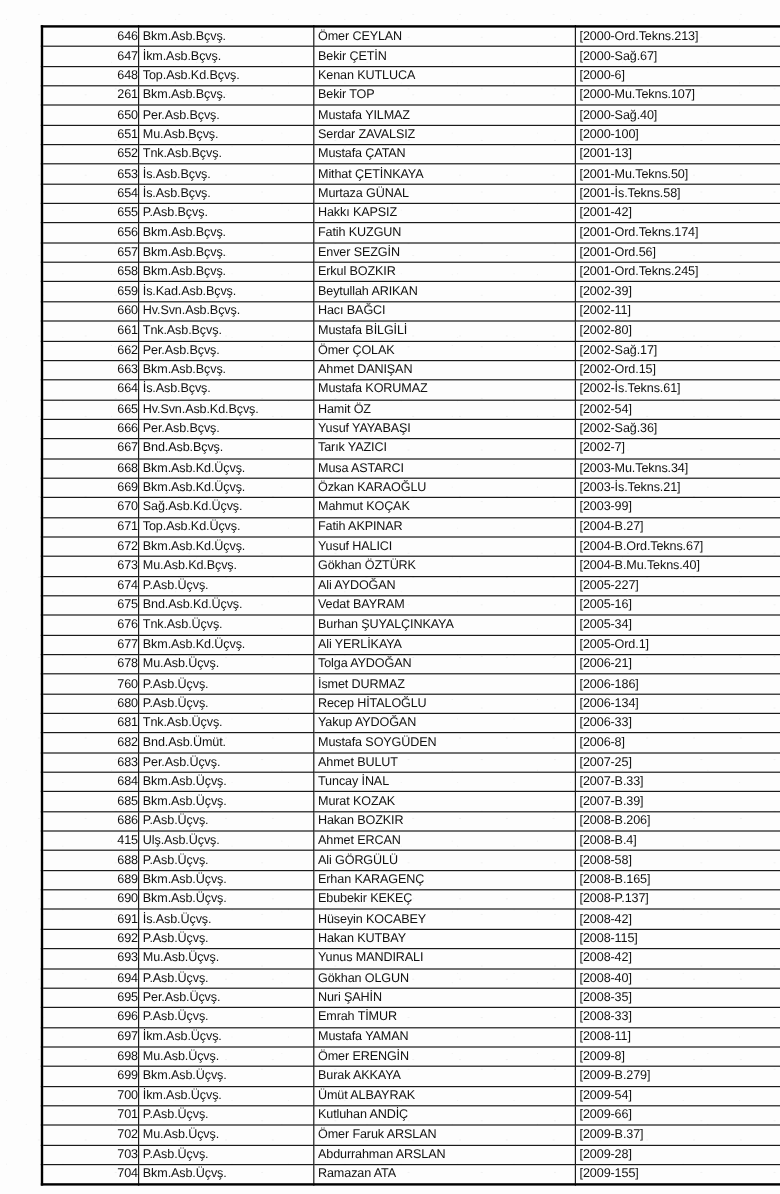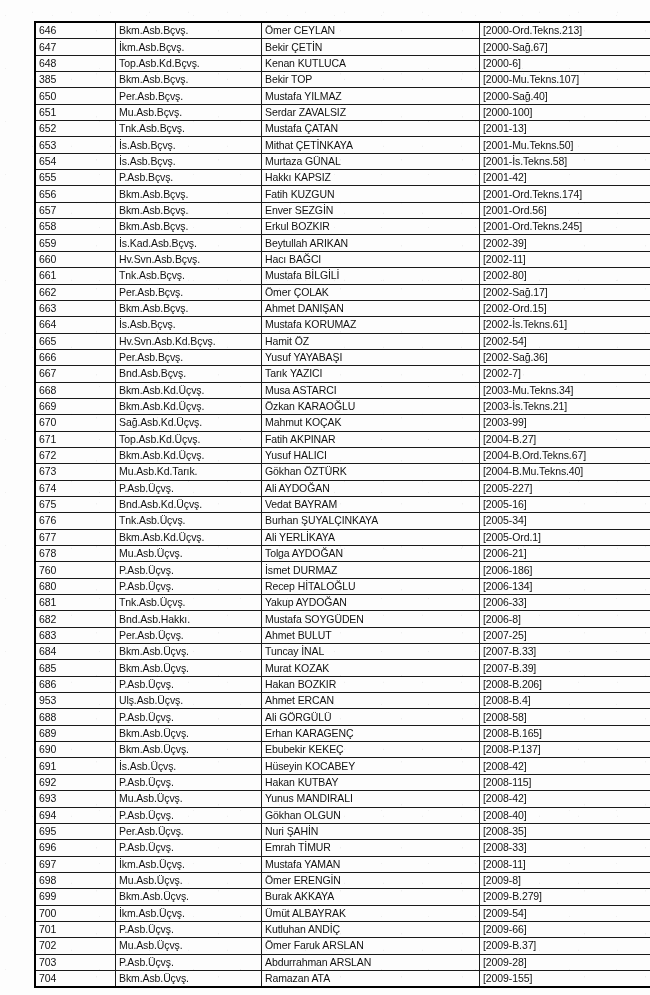--- a/index.html
+++ b/index.html
@@ -37,21 +37,21 @@
     padding: 0 0 0 3px;
     font-size: 10.5px;
     line-height: 15px;
     color: #111111;
     white-space: nowrap;
     overflow: hidden;
     letter-spacing: -0.1px;
   }
 
   
-  .col-no     { width: 76px;  text-align: left; padding-left: 0; }
+  .col-no     { width: 76px;  text-align: right; padding-left: 0; }
   .col-rank   { width: 142px; }
   .col-name   { width: 214px; }
   .col-ref    { width: 174px; }
 
   
   .roster-table {
     border: 2px solid #000000;
   }
 
   
@@ -86,21 +86,21 @@
           <td class="col-name">Bekir ÇETİN</td>
           <td class="col-ref">[2000-Sağ.67]</td>
         </tr>
         <tr>
           <td class="col-no">648</td>
           <td class="col-rank">Top.Asb.Kd.Bçvş.</td>
           <td class="col-name">Kenan KUTLUCA</td>
           <td class="col-ref">[2000-6]</td>
         </tr>
         <tr>
-          <td class="col-no">385</td>
+          <td class="col-no">261</td>
           <td class="col-rank">Bkm.Asb.Bçvş.</td>
           <td class="col-name">Bekir TOP</td>
           <td class="col-ref">[2000-Mu.Tekns.107]</td>
         </tr>
         <tr>
           <td class="col-no">650</td>
           <td class="col-rank">Per.Asb.Bçvş.</td>
           <td class="col-name">Mustafa YILMAZ</td>
           <td class="col-ref">[2000-Sağ.40]</td>
         </tr>
@@ -231,21 +231,21 @@
           <td class="col-ref">[2004-B.27]</td>
         </tr>
         <tr>
           <td class="col-no">672</td>
           <td class="col-rank">Bkm.Asb.Kd.Üçvş.</td>
           <td class="col-name">Yusuf HALICI</td>
           <td class="col-ref">[2004-B.Ord.Tekns.67]</td>
         </tr>
         <tr>
           <td class="col-no">673</td>
-          <td class="col-rank">Mu.Asb.Kd.Tarık.</td>
+          <td class="col-rank">Mu.Asb.Kd.Bçvş.</td>
           <td class="col-name">Gökhan ÖZTÜRK</td>
           <td class="col-ref">[2004-B.Mu.Tekns.40]</td>
         </tr>
         <tr>
           <td class="col-no">674</td>
           <td class="col-rank">P.Asb.Üçvş.</td>
           <td class="col-name">Ali AYDOĞAN</td>
           <td class="col-ref">[2005-227]</td>
         </tr>
         <tr>
@@ -285,21 +285,21 @@
           <td class="col-ref">[2006-134]</td>
         </tr>
         <tr>
           <td class="col-no">681</td>
           <td class="col-rank">Tnk.Asb.Üçvş.</td>
           <td class="col-name">Yakup AYDOĞAN</td>
           <td class="col-ref">[2006-33]</td>
         </tr>
         <tr>
           <td class="col-no">682</td>
-          <td class="col-rank">Bnd.Asb.Hakkı.</td>
+          <td class="col-rank">Bnd.Asb.Ümüt.</td>
           <td class="col-name">Mustafa SOYGÜDEN</td>
           <td class="col-ref">[2006-8]</td>
         </tr>
         <tr>
           <td class="col-no">683</td>
           <td class="col-rank">Per.Asb.Üçvş.</td>
           <td class="col-name">Ahmet BULUT</td>
           <td class="col-ref">[2007-25]</td>
         </tr>
         <tr>
@@ -314,21 +314,21 @@
           <td class="col-name">Murat KOZAK</td>
           <td class="col-ref">[2007-B.39]</td>
         </tr>
         <tr>
           <td class="col-no">686</td>
           <td class="col-rank">P.Asb.Üçvş.</td>
           <td class="col-name">Hakan BOZKIR</td>
           <td class="col-ref">[2008-B.206]</td>
         </tr>
         <tr>
-          <td class="col-no">953</td>
+          <td class="col-no">415</td>
           <td class="col-rank">Ulş.Asb.Üçvş.</td>
           <td class="col-name">Ahmet ERCAN</td>
           <td class="col-ref">[2008-B.4]</td>
         </tr>
         <tr>
           <td class="col-no">688</td>
           <td class="col-rank">P.Asb.Üçvş.</td>
           <td class="col-name">Ali GÖRGÜLÜ</td>
           <td class="col-ref">[2008-58]</td>
         </tr>

